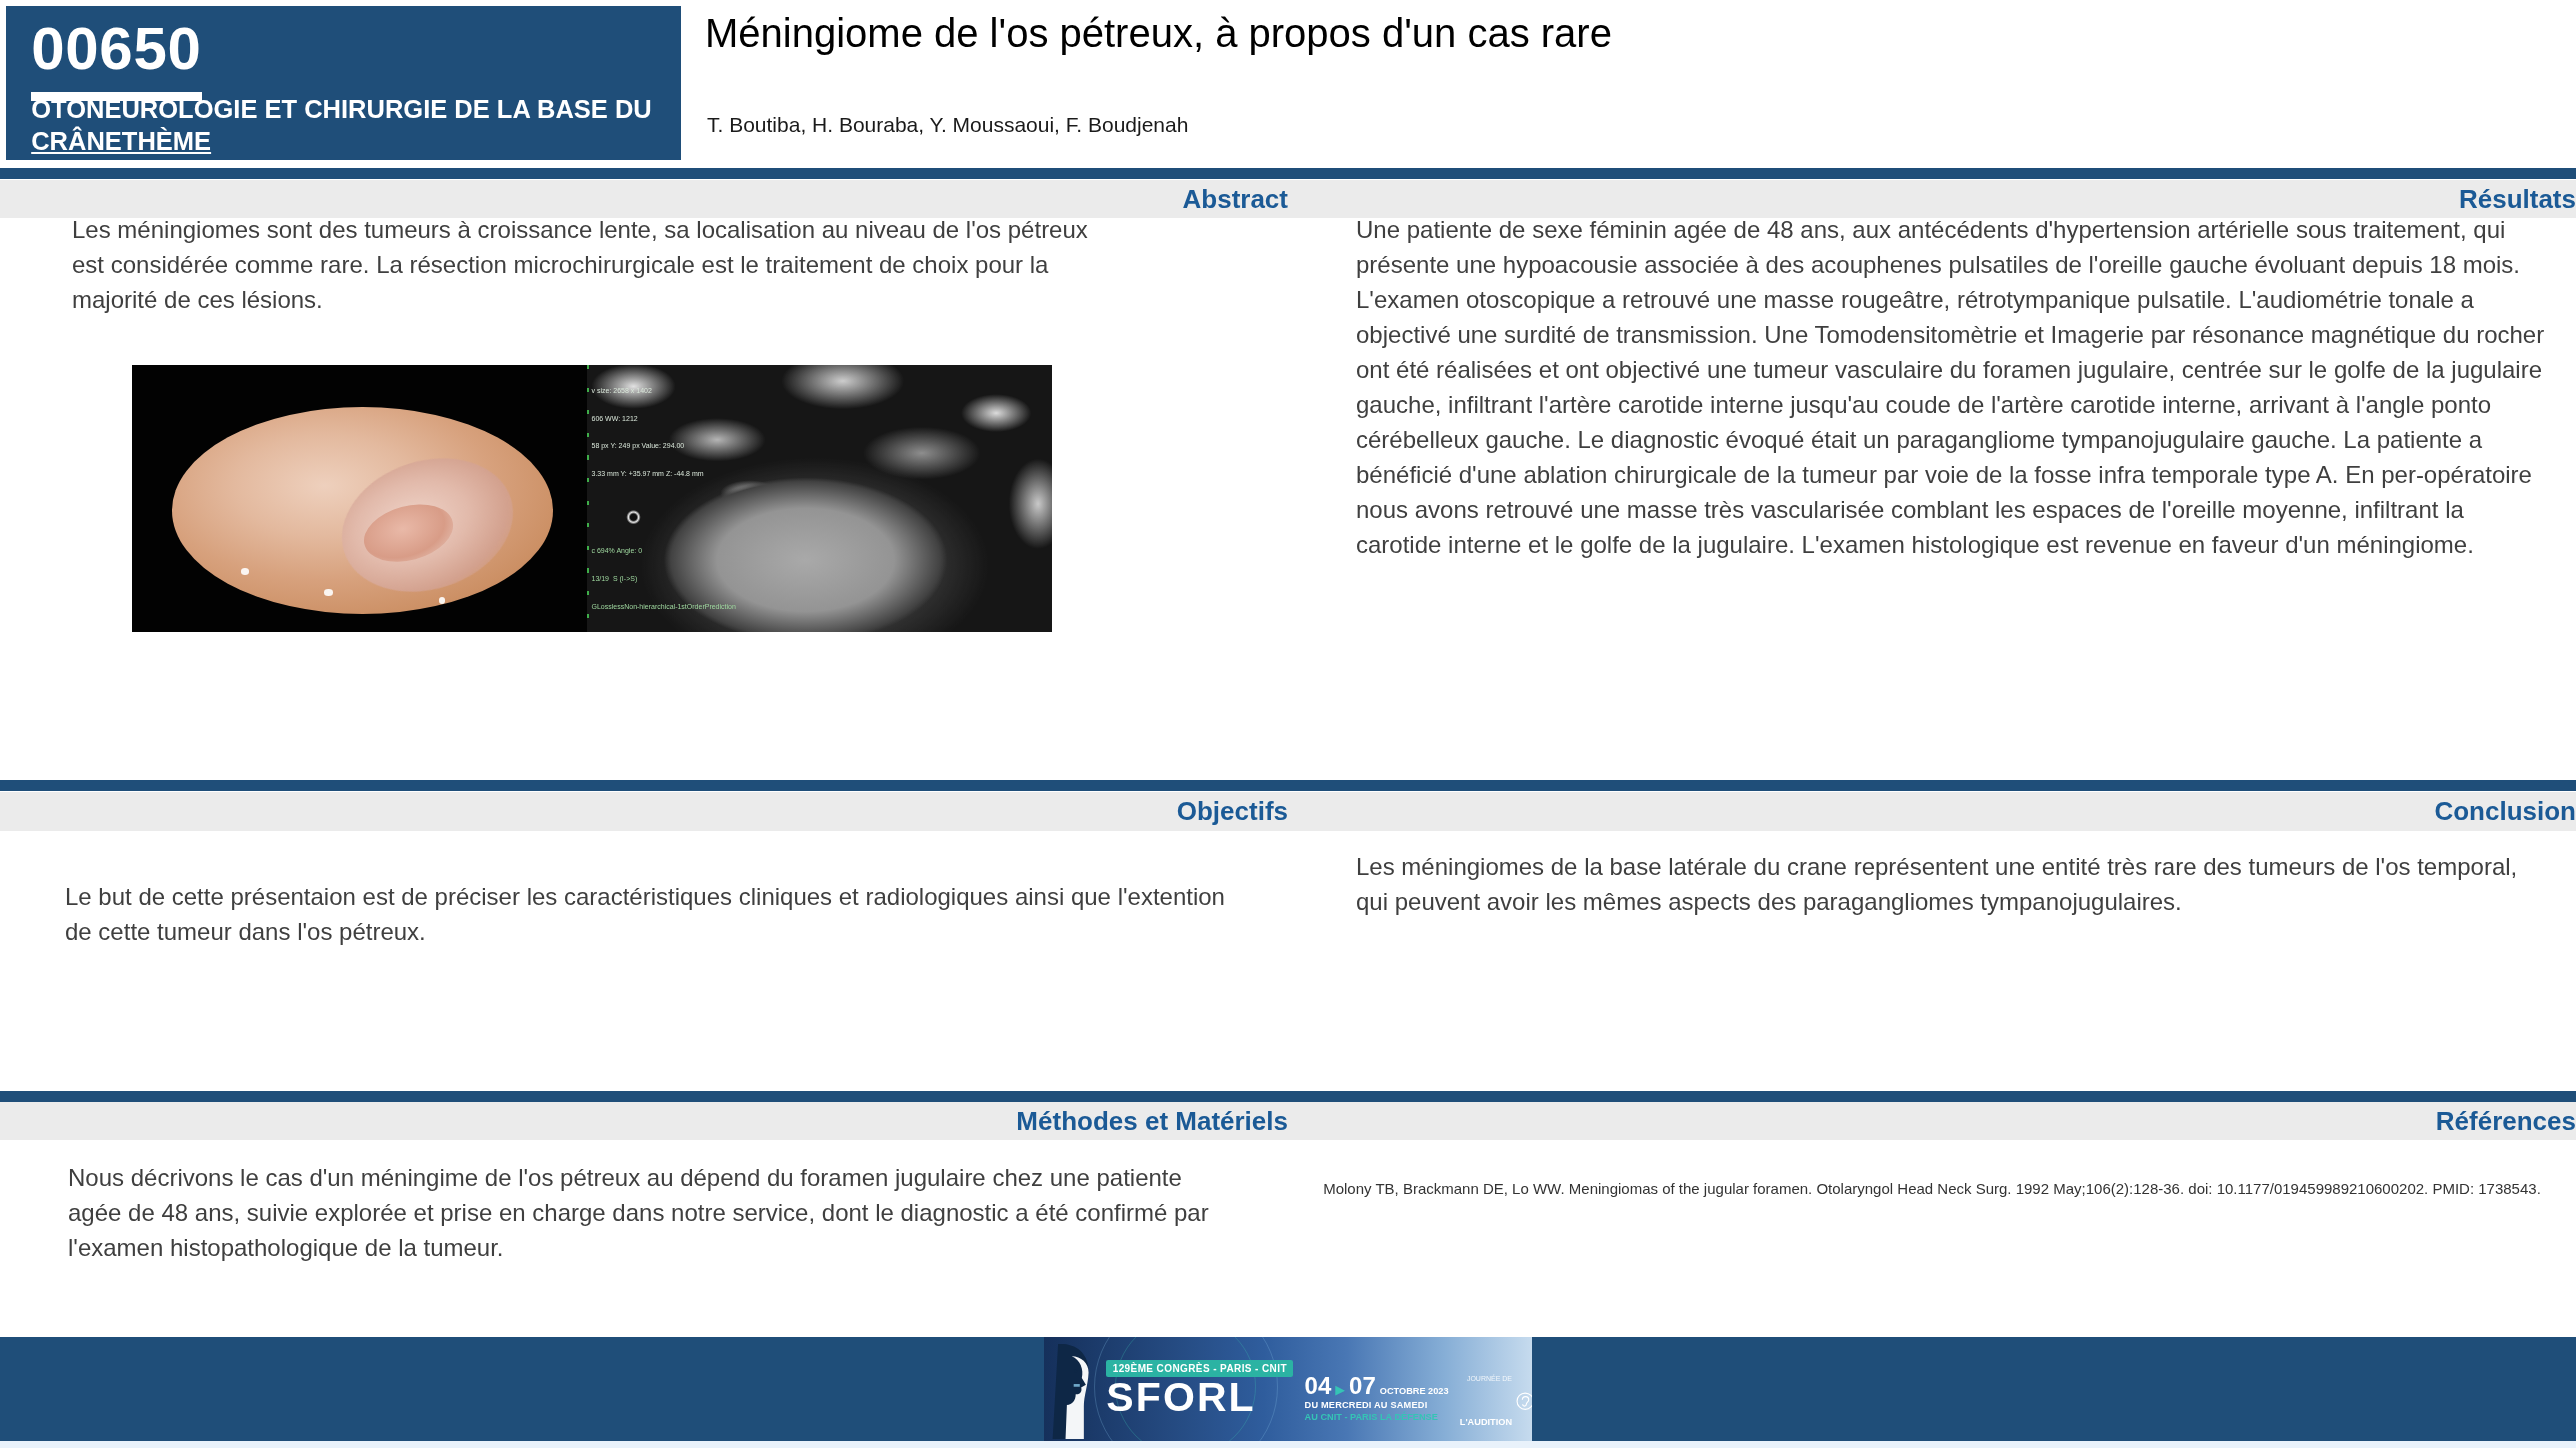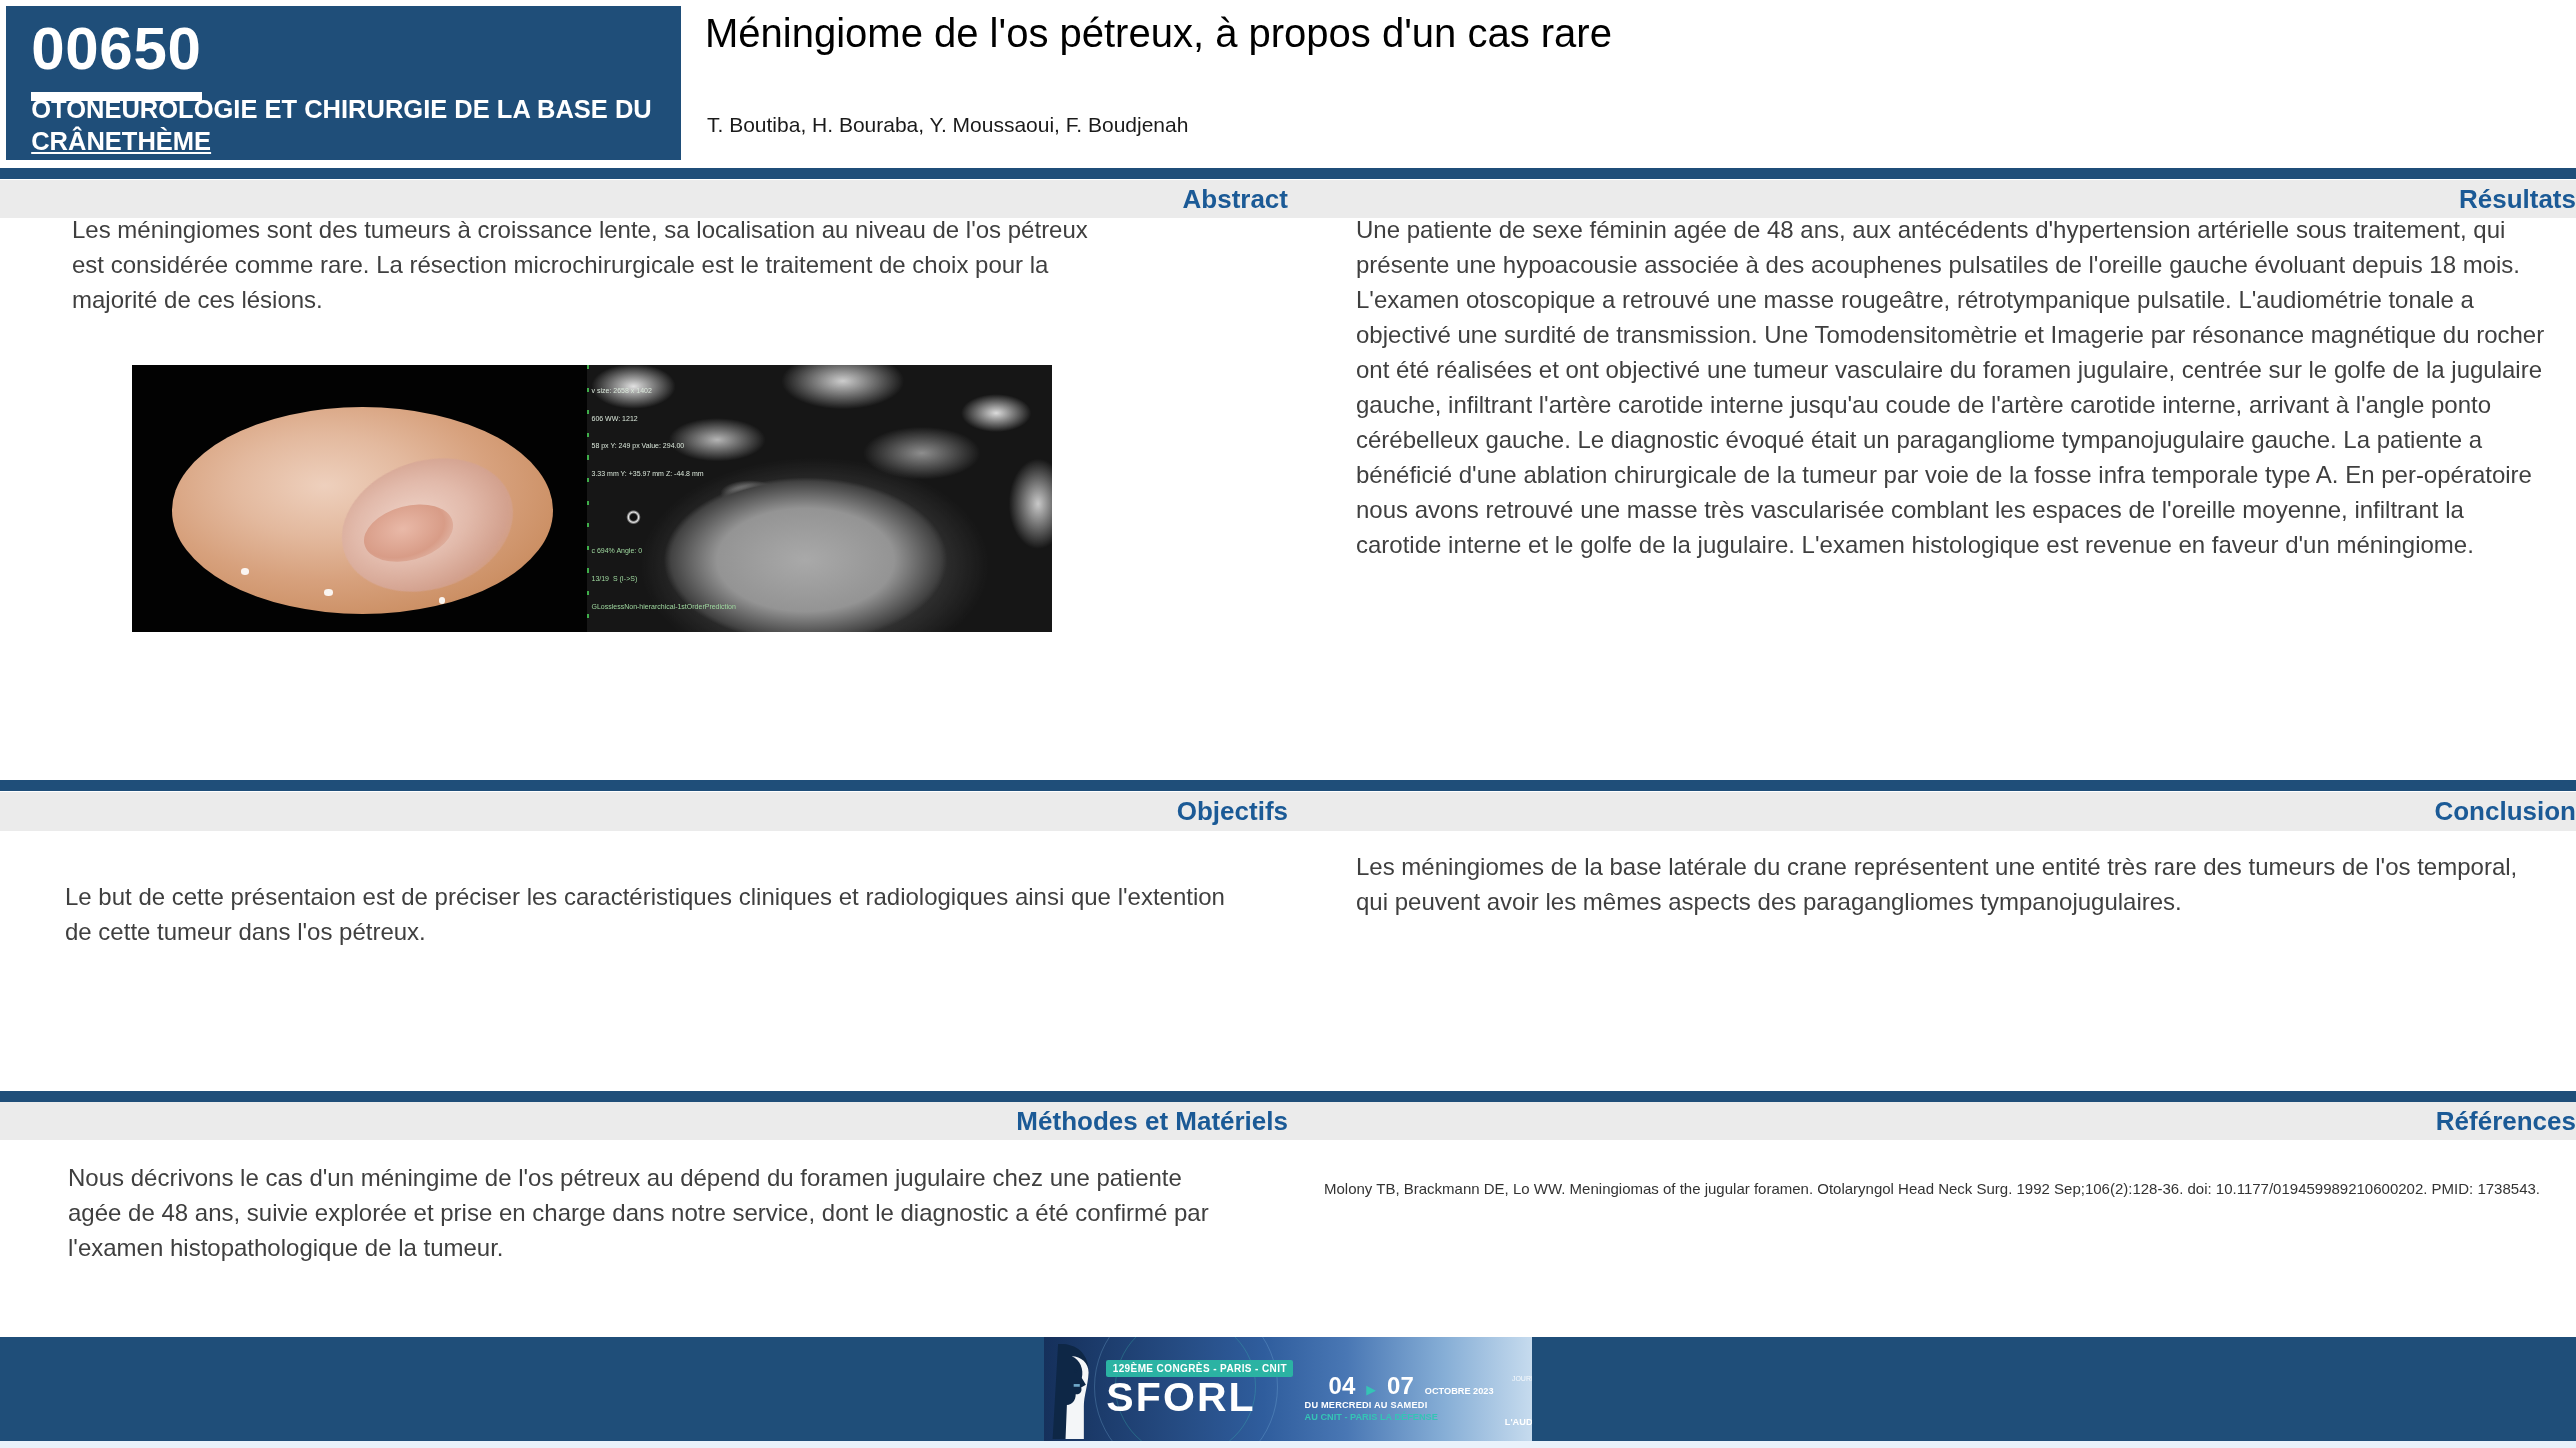--- a/index.html
+++ b/index.html
@@ -69,21 +69,21 @@
   .c2 { left:71px; top:-21px; width:141px; height:141px; border-color:rgba(60,190,175,0.30); }
 
   .face-wrap { position:relative; width:44px; height:95px; flex:0 0 auto; margin-top:5.7px; }
 
   .logo-block { position:relative; display:flex; flex-direction:column; gap:0; flex:0 0 auto; }
   .congress-badge { align-self:flex-start; background:#2BB3A3; color:#fff; font-size:10px; font-weight:bold;
     padding:2.8px 6.4px; border-radius:2.1px; letter-spacing:0.4px; }
   .sforl { color:#fff; font-size:41px; font-weight:bold; letter-spacing:2.1px; line-height:41px; }
 
   .date-block { position:relative; display:flex; flex-direction:column; gap:2.1px; flex:0 0 auto; color:#fff; margin-top:18.4px; }
-  .date-main { display:flex; align-items:baseline; gap:11px;margin-left:24px; }
+  .date-main { display:flex; align-items:baseline; gap:4px; }
   .date-big { font-size:24px; font-weight:bold; line-height:24px; }
   .date-arrow { color:#35c4b5; font-size:12.7px; }
   .date-month { font-size:9.2px; font-weight:bold; }
   .date-days { font-size:9.2px; font-weight:bold; letter-spacing:0.2px; }
   .date-venue { font-size:9.2px; font-weight:bold; color:#35c4b5; }
 
   .side-event { position:relative; display:flex; align-items:center; gap:4.2px; flex:0 0 auto; margin-top:24px; }
   .side-labels { display:flex; flex-direction:column; color:#fff; text-align:right;gap:35px; }
   .side-l1 { font-size:7px; opacity:.85; }
   .side-l2 { font-size:9.2px; font-weight:bold; }
@@ -146,21 +146,21 @@
   </div>
   <div class="body-text" style="left:65px; top:879px; width:1160px;">Le but de cette présentaion est de préciser les caractéristiques cliniques et radiologiques ainsi que l'extention de cette tumeur dans l'os pétreux.</div>
   <div class="body-text" style="left:1356px; top:849px; width:1196px;">Les méningiomes de la base latérale du crane représentent une entité très rare des tumeurs de l'os temporal, qui peuvent avoir les mêmes aspects des paragangliomes tympanojugulaires.</div>
 
   <div class="divider" style="top:1091px"></div>
   <div class="sec-header" style="top:1102px">
     <div class="sec-title left">Méthodes et Matériels</div>
     <div class="sec-title right">Références</div>
   </div>
   <div class="body-text" style="left:68px; top:1160px; width:1167px;">Nous décrivons le cas d'un méningime de l'os pétreux au dépend du foramen jugulaire chez une patiente agée de 48 ans, suivie explorée et prise en charge dans notre service, dont le diagnostic a été confirmé par l'examen histopathologique de la tumeur.</div>
-  <div class="body-text" style="left:1288px; top:1179px; width:1288px; font-size:15px; line-height:19px; color:#333; text-align:center;">Molony TB, Brackmann DE, Lo WW. Meningiomas of the jugular foramen. Otolaryngol Head Neck Surg. 1992 Sep;106(2):128-36. doi: 10.1177/019459989210600202. PMID: 1738543.</div>
+  <div class="body-text" style="left:1288px; top:1179px; width:1288px; font-size:15px; line-height:19px; color:#333; text-align:center;">Molony TB, Brackmann DE, Lo WW. Meningiomas of the jugular foramen. Otolaryngol Head Neck Surg. 1992 May;106(2):128-36. doi: 10.1177/019459989210600202. PMID: 1738543.</div>
 
   <div class="footer-band"></div>
 
   <div class="banner">
     <div class="banner-circle c1"></div>
     <div class="banner-circle c2"></div>
 
     <div class="face-wrap">
       <svg viewBox="0 0 60 140" width="44" height="95">
         <path d="M8 0 C36 -2 54 16 53 42 C52 62 46 76 46 92 L46 140 L0 140 Z" fill="#0e2746"></path>

